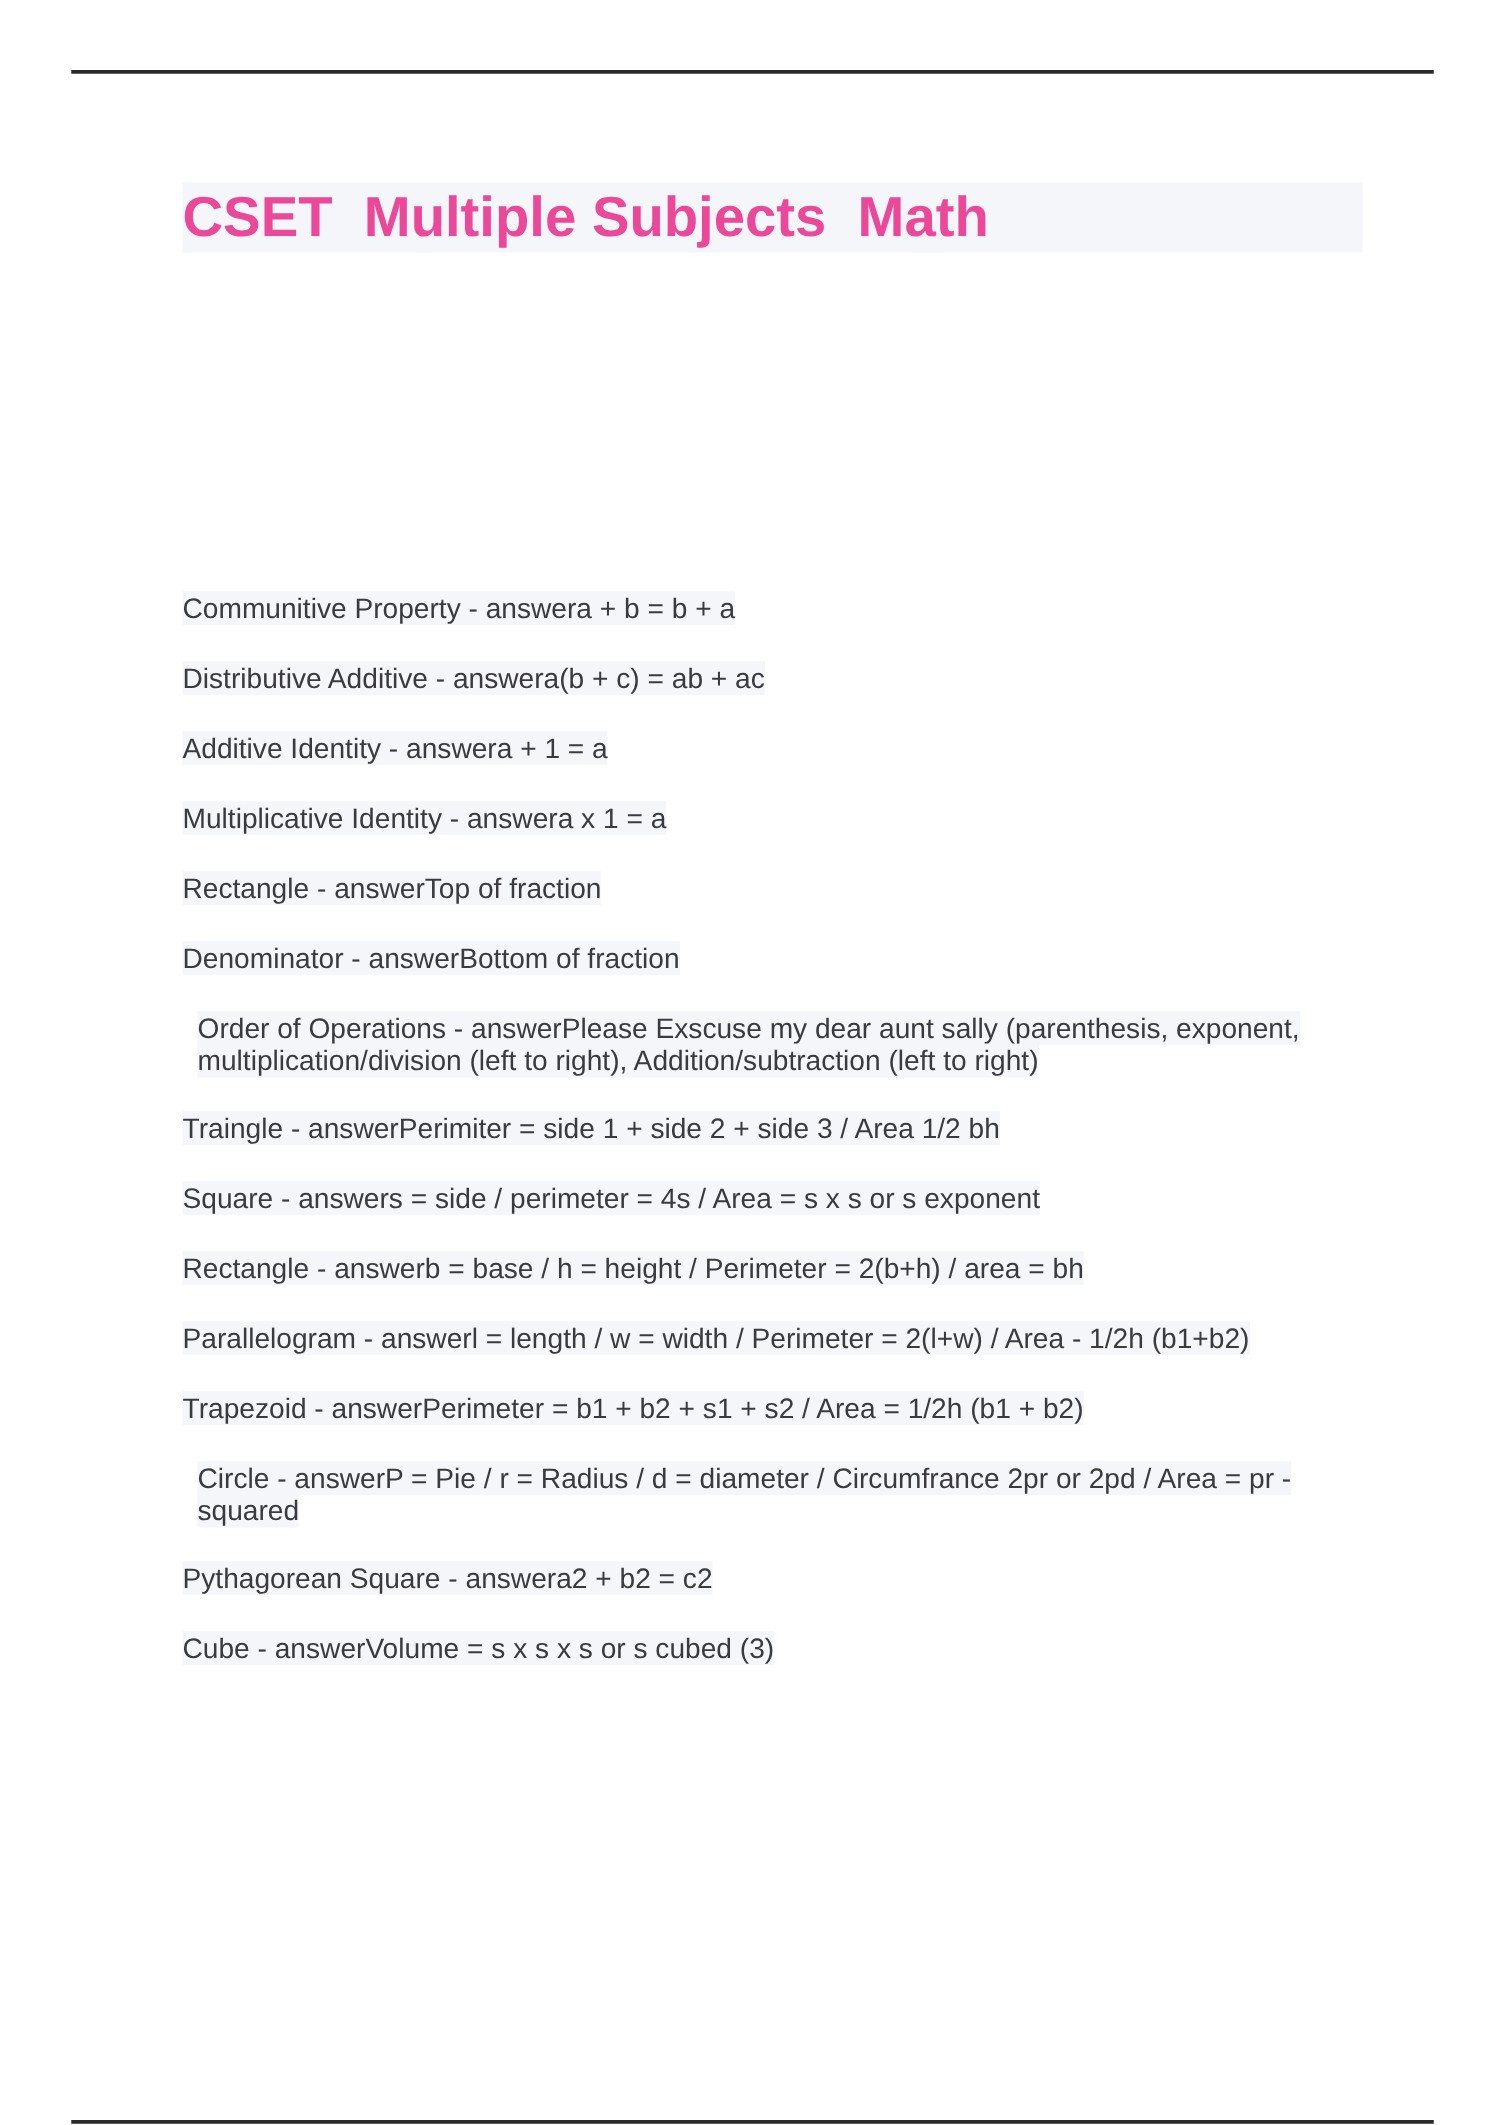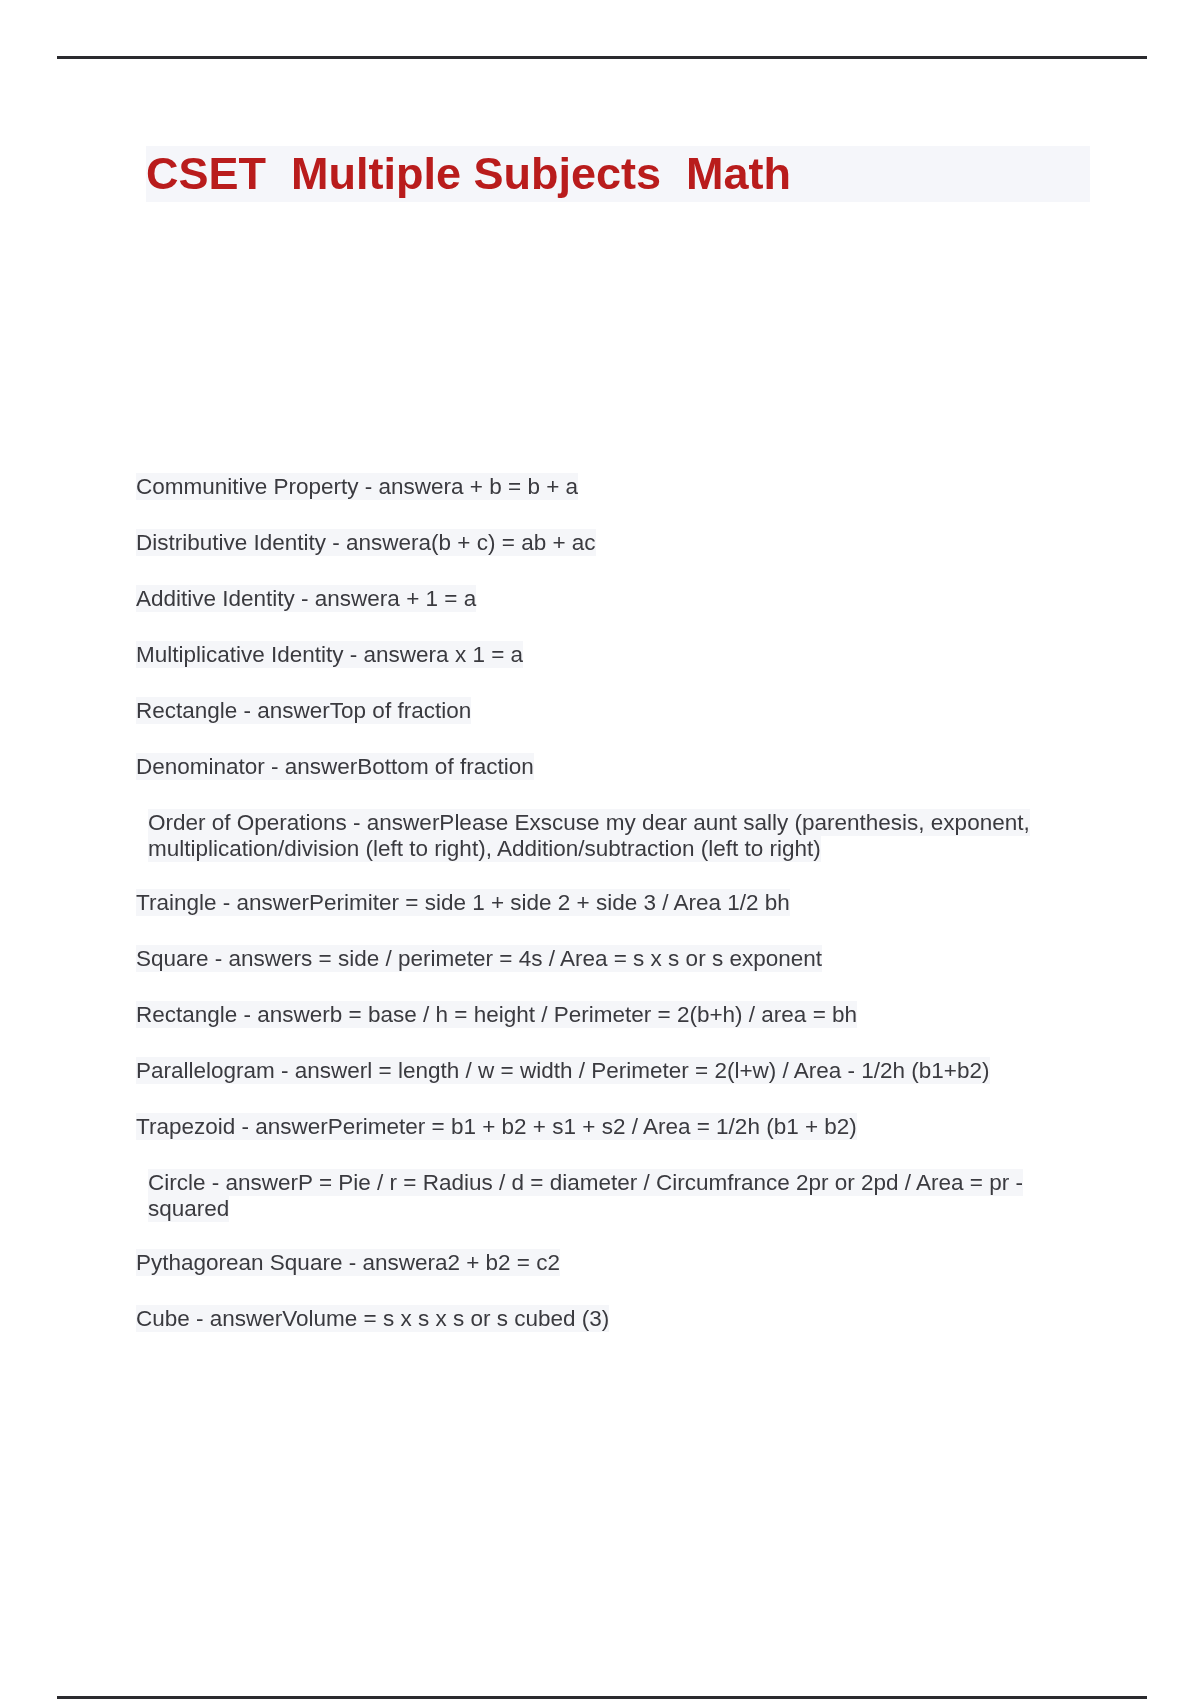--- a/index.html
+++ b/index.html
@@ -4,38 +4,38 @@
 <style>
   html, body { margin:0; padding:0; background:#ffffff; }
   body { width:1200px; height:1700px; position:relative; overflow:hidden;
          font-family:"Liberation Sans", sans-serif; color:#3a3a3f; }
   .rule { position:absolute; left:57px; width:1090px; height:3px; background:#2a2a2e; }
   .rule.top { top:56px; }
   .rule.bottom { top:1696px; }
   .title-box { position:absolute; left:146px; top:146px; width:944px; height:56px;
                background:#f5f6fa; }
   .title { position:absolute; left:146px; top:146px; margin:0;
-           font-size:45px; font-weight:bold; color:#b91c1c; line-height:56px;
+           font-size:45px; font-weight:bold; color:#ec4899; line-height:56px;
            letter-spacing:0px; white-space:pre; }
-  .items { position:absolute; left:136px; top:474px; width:950px; margin:0; padding:0; list-style:none; }
+  .items { position:absolute; left:146px; top:474px; width:950px; margin:0; padding:0; list-style:none; }
   .item { display:block; margin:0 0 30px 0; font-size:22.5px; line-height:26px; }
   .item span.hl { background:#f5f6f9; -webkit-box-decoration-break:clone; box-decoration-break:clone; padding:1px 0; }
   .item.two { margin-bottom:28px;margin-left:12px; }
 </style>
 </head>
 <body>
 
 <div class="rule top"></div>
 
 <div class="title-box"></div>
 <h1 class="title">CSET  Multiple Subjects  Math</h1>
 
 <ul class="items">
   <li class="item"><span class="hl">Communitive Property - answera + b = b + a</span></li>
-  <li class="item"><span class="hl">Distributive Identity - answera(b + c) = ab + ac</span></li>
+  <li class="item"><span class="hl">Distributive Additive - answera(b + c) = ab + ac</span></li>
   <li class="item"><span class="hl">Additive Identity - answera + 1 = a</span></li>
   <li class="item"><span class="hl">Multiplicative Identity - answera x 1 = a</span></li>
   <li class="item"><span class="hl">Rectangle - answerTop of fraction</span></li>
   <li class="item"><span class="hl">Denominator - answerBottom of fraction</span></li>
   <li class="item two"><span class="hl">Order of Operations - answerPlease Exscuse my dear aunt sally (parenthesis, exponent, multiplication/division (left to right), Addition/subtraction (left to right)</span></li>
   <li class="item"><span class="hl">Traingle - answerPerimiter = side 1 + side 2 + side 3 / Area 1/2 bh</span></li>
   <li class="item"><span class="hl">Square - answers = side / perimeter = 4s / Area = s x s or s exponent</span></li>
   <li class="item"><span class="hl">Rectangle - answerb = base / h = height / Perimeter = 2(b+h) / area = bh</span></li>
   <li class="item"><span class="hl">Parallelogram - answerl = length / w = width / Perimeter = 2(l+w) / Area - 1/2h (b1+b2)</span></li>
   <li class="item"><span class="hl">Trapezoid - answerPerimeter = b1 + b2 + s1 + s2 / Area = 1/2h (b1 + b2)</span></li>

